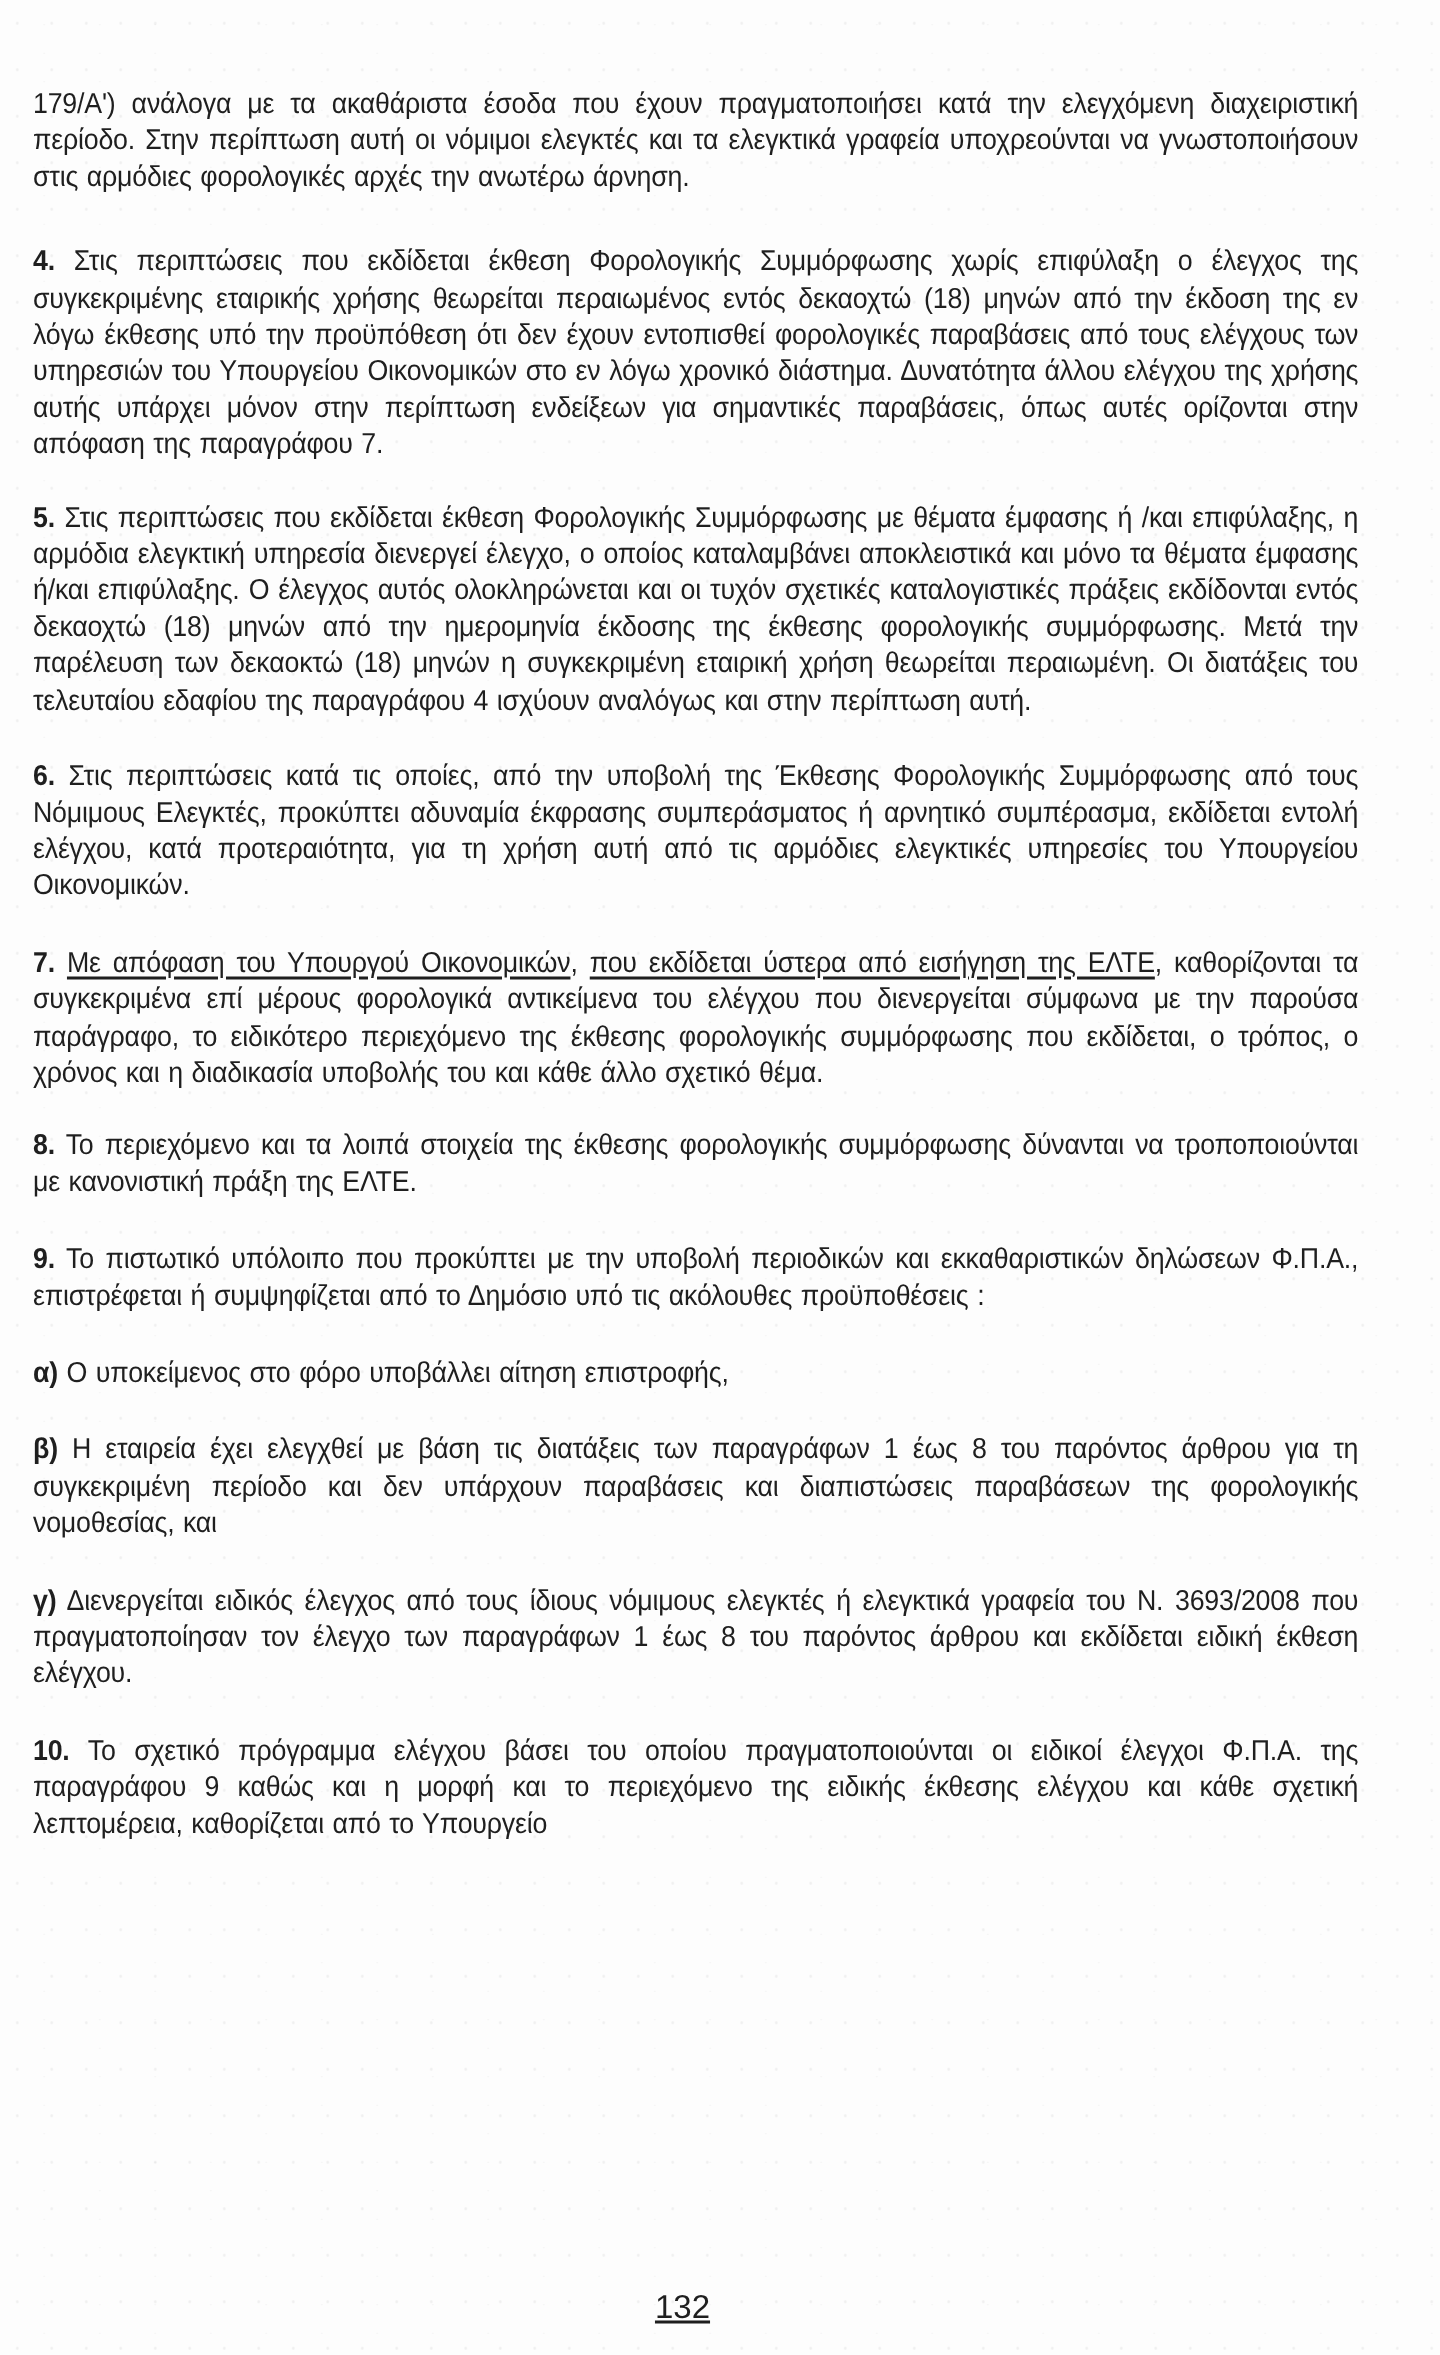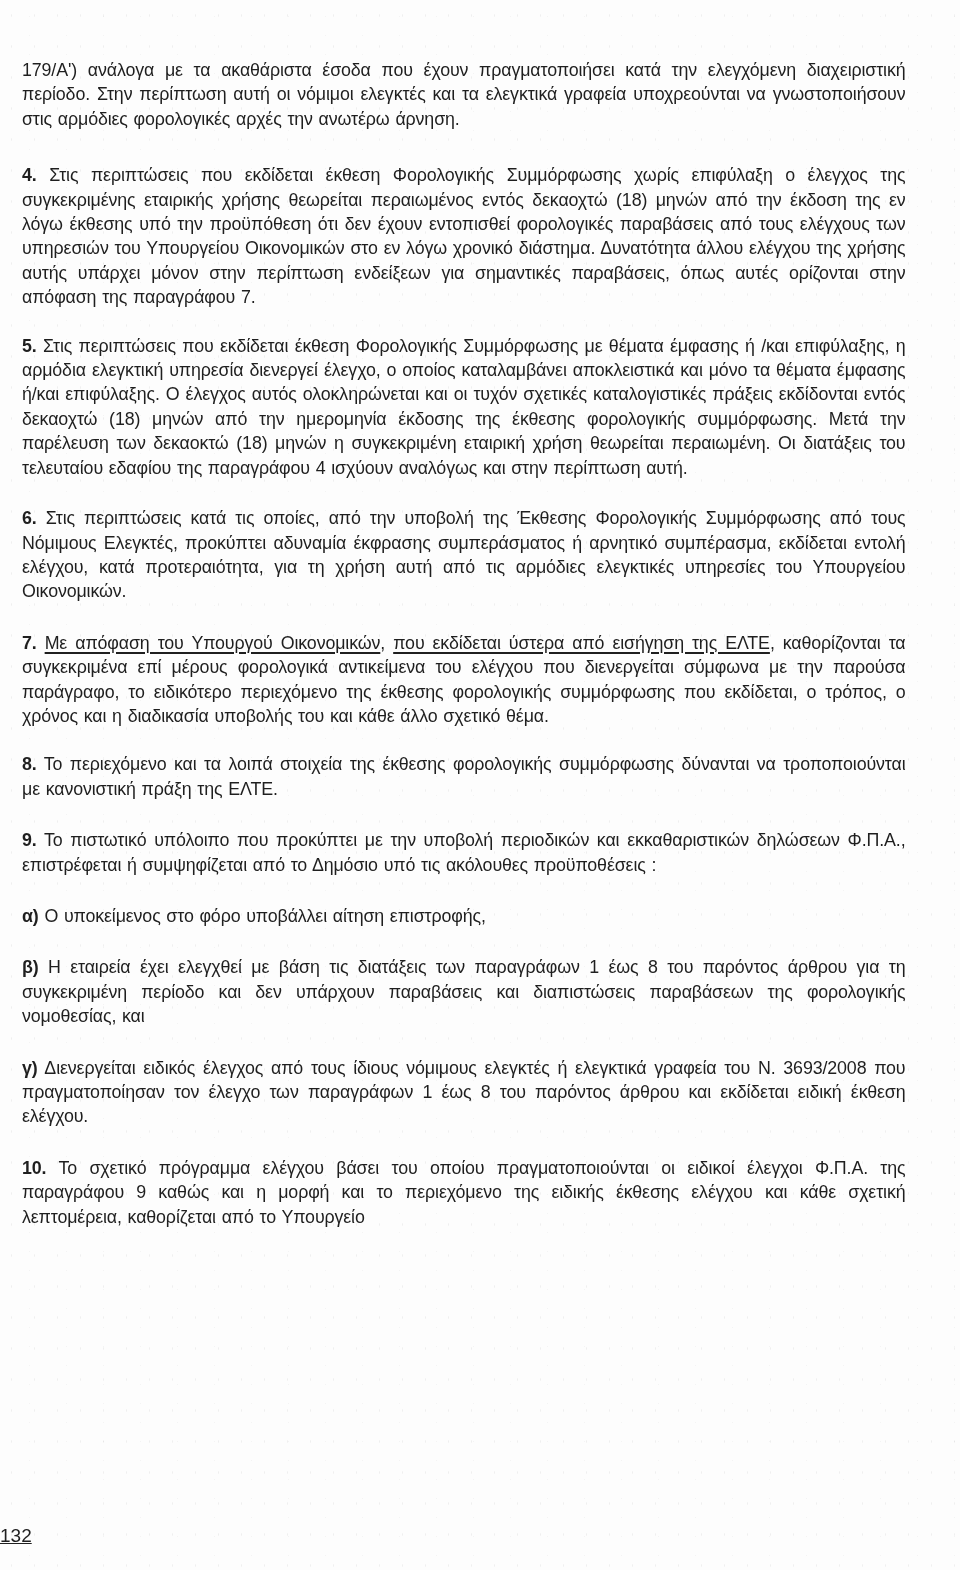--- a/index.html
+++ b/index.html
@@ -71,21 +71,22 @@
   .p8        { margin-bottom: 27px; }
   .p9        { margin-bottom: 27px; }
   .pa        { margin-bottom: 27px; }
   .pb        { margin-bottom: 27px; }
   .pg        { margin-bottom: 27px; }
   .page-number {
     position: absolute;
     left: 0;
     width: 910px;
     top: 1525px;
-    font-size: 19px;
+    text-align: center;
+    font-size: 22px;
     text-decoration: underline;
   }
 </style>
 </head>
 <body>
 
 <div class="page">
   <div class="noise"></div>
 
   <div class="content">

